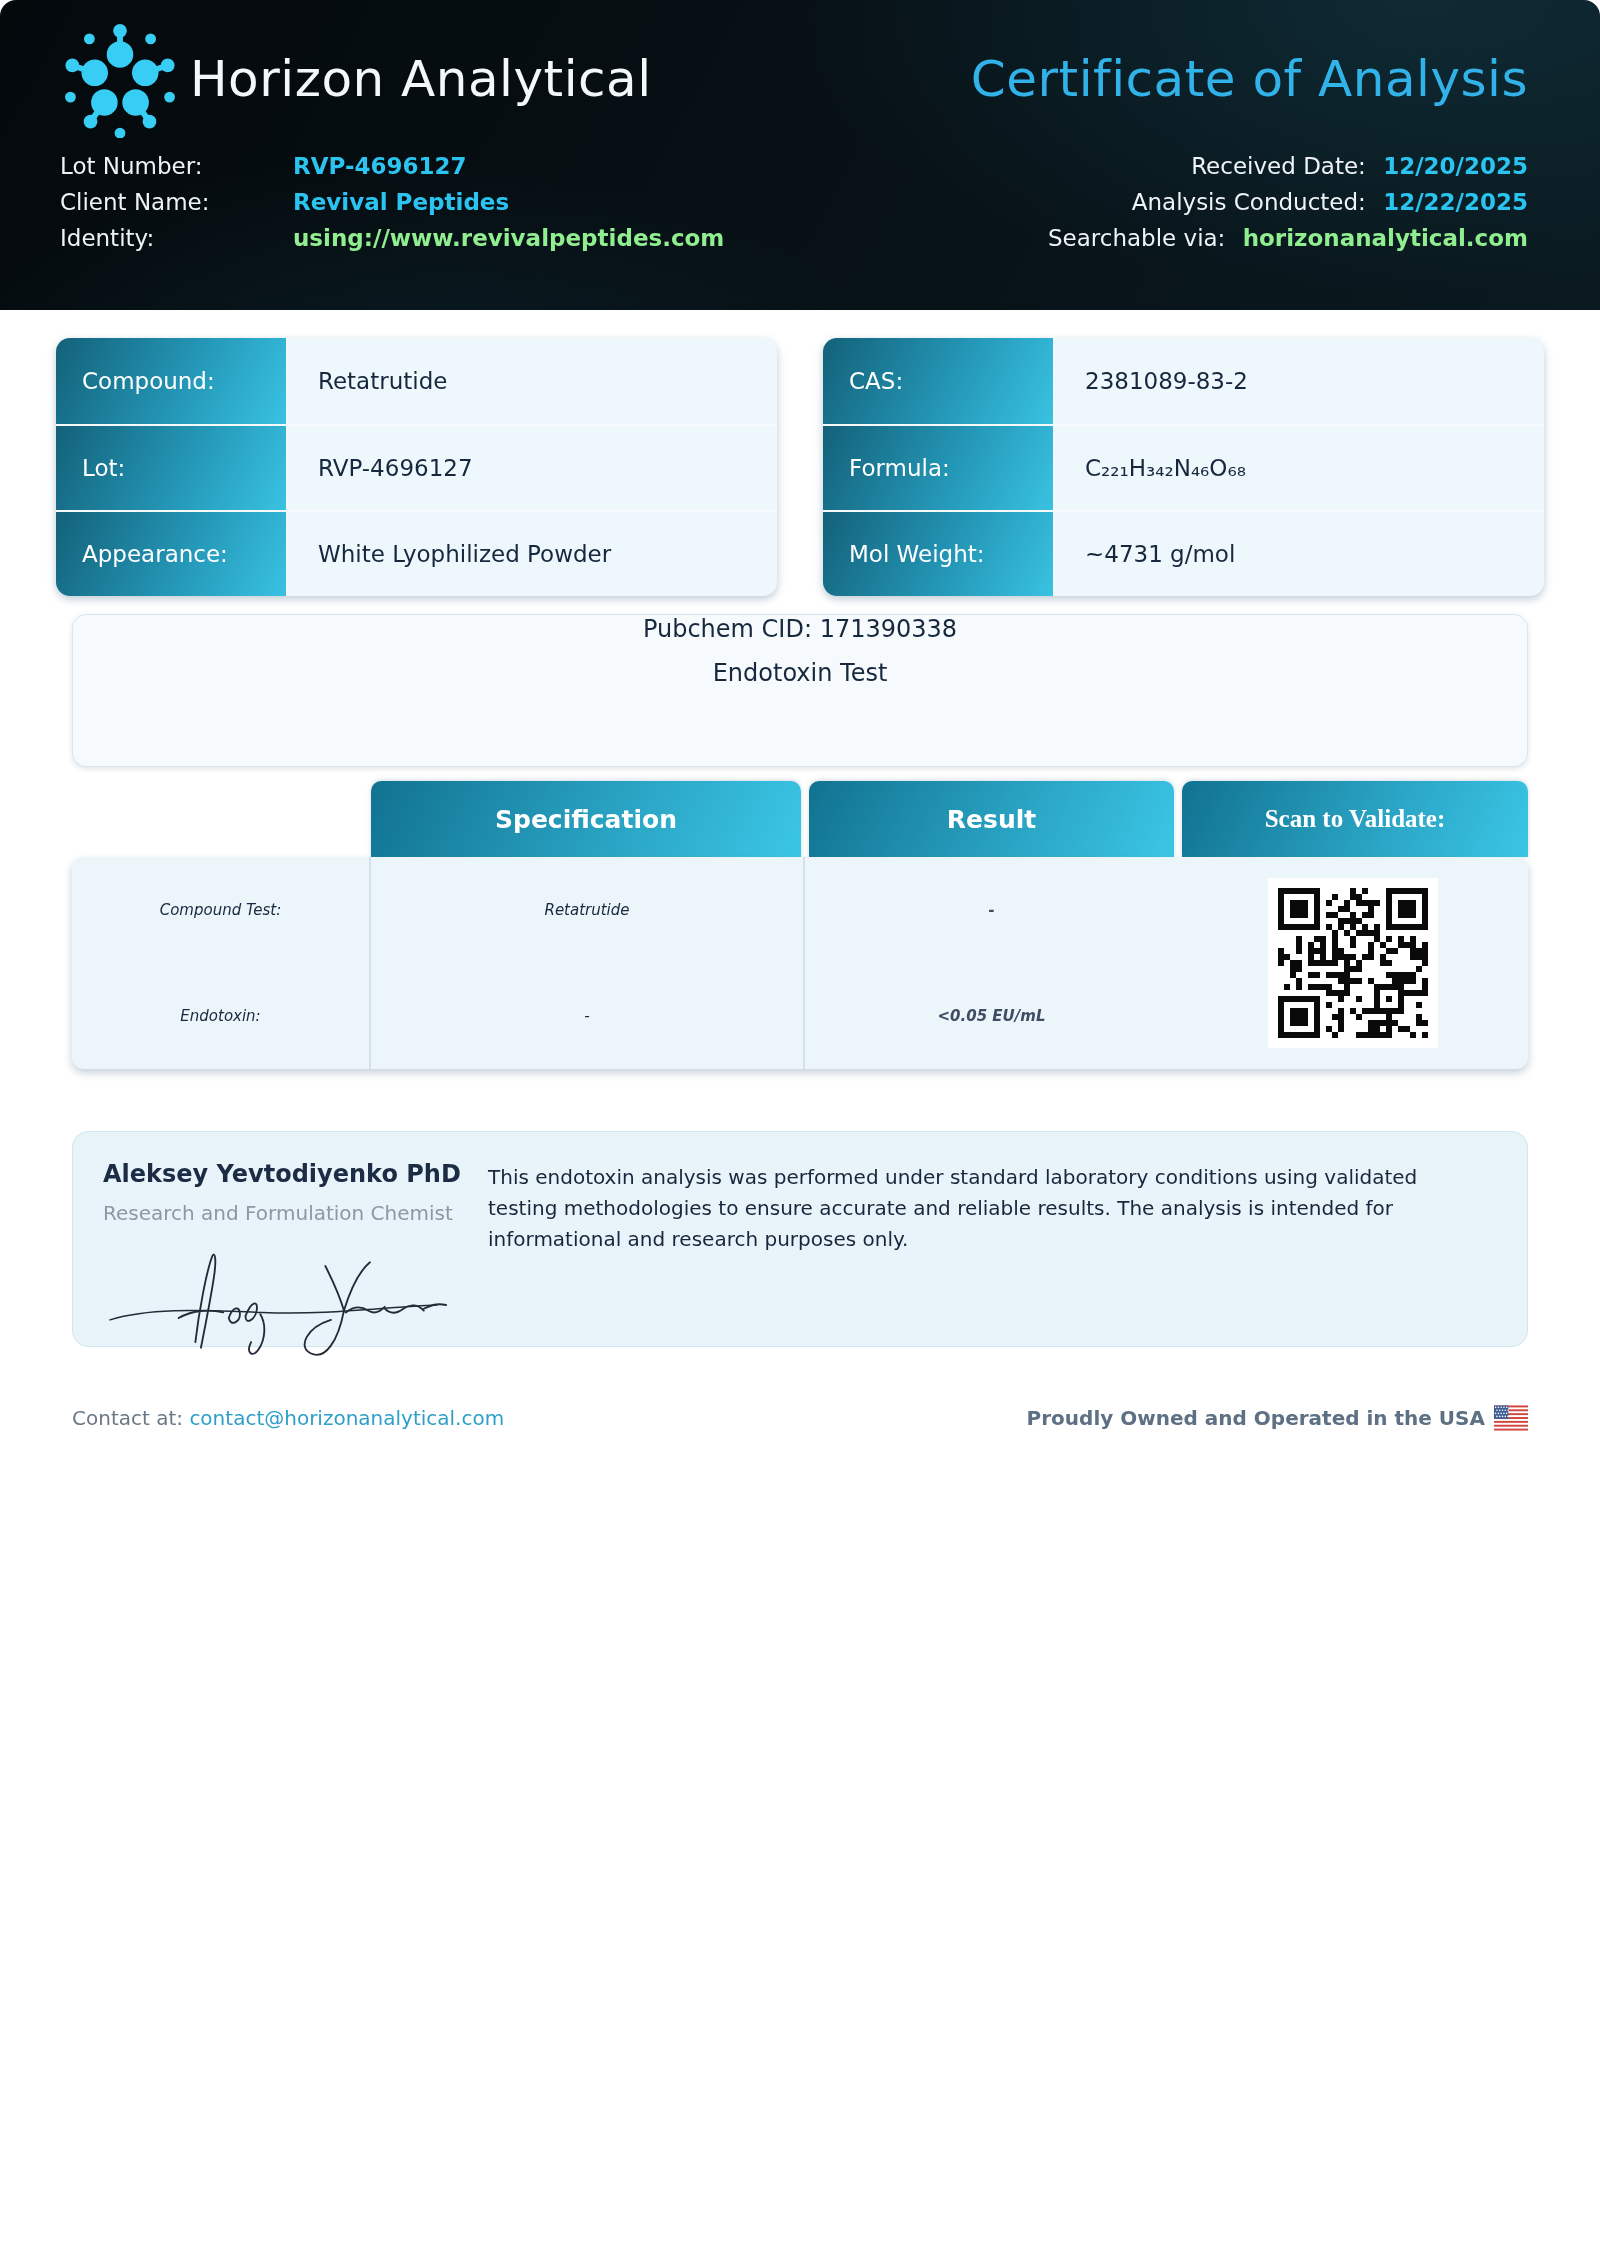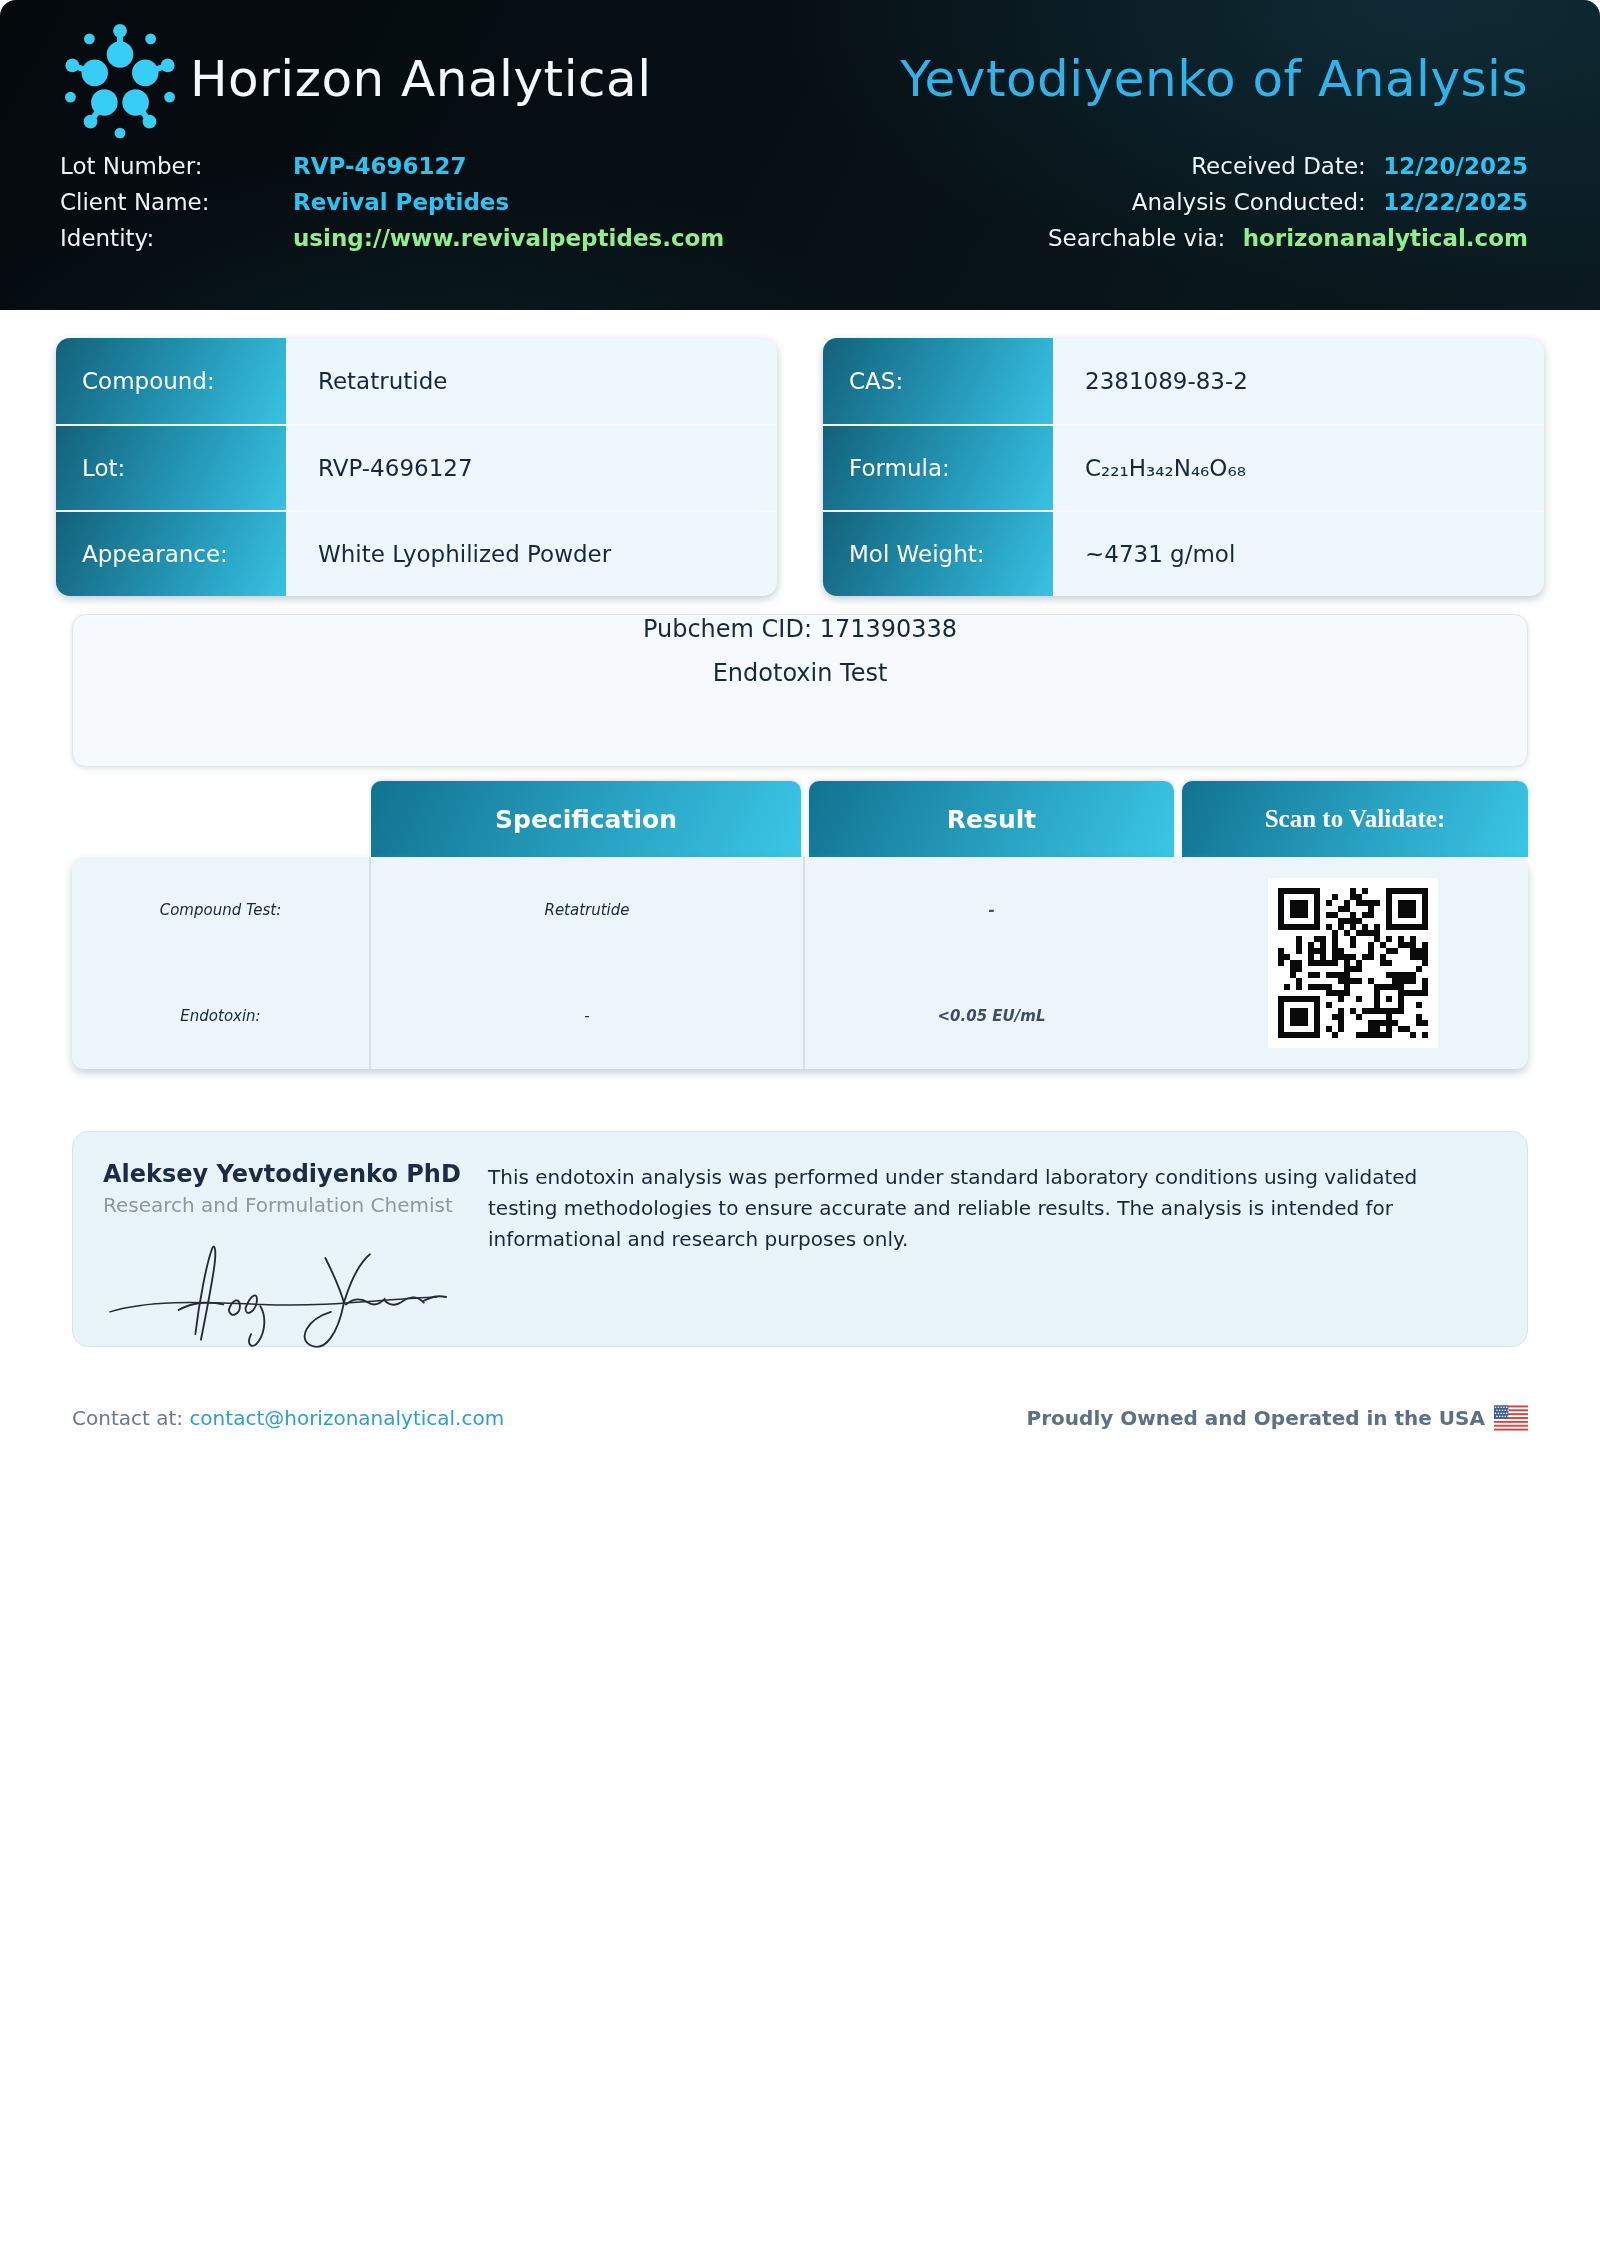--- a/index.html
+++ b/index.html
@@ -74,21 +74,21 @@
   .qr-cell { grid-row:1 / span 2; grid-column:4; display:flex; align-items:center; justify-content:center; }
   .qr-box { width:170px; height:170px; background:#ffffff; display:flex; align-items:center; justify-content:center; }
 
   
   .sig-card {
     margin:62px 72px 0; height:216px; border-radius:16px; background:#e9f3fa;
     border:1px solid #d3e5f0; padding:28px 40px 0 30px; display:flex;
   }
   .sig-left { width:385px; }
   .sig-name { font-size:24px; font-weight:bold; color:#1c2c45; }
-  .sig-title { font-size:20px; color:#8b98a6; margin-top:5px; }
+  .sig-title { font-size:20px; color:#8b98a6; margin-top:13px; }
   .sig-svg { margin-top:2px; }
   .sig-right { width:960px; font-size:20px; line-height:1.55; color:#17273c; padding-top:2px; }
 
   
   .footer { margin:58px 72px 0; display:flex; justify-content:space-between; align-items:center; font-size:20px; }
   .contact-label { color:#6b7885; }
   .email { color:#2d9fc8; text-decoration:none; }
   .own { color:#5d7084; font-weight:bold; display:flex; align-items:center; gap:9px; }
   .flag { width:34px; height:26px; display:block; }
 </style>
@@ -117,21 +117,21 @@
             <circle cx="75.87020181189676" cy="83.84345884812359" r="13.5" fill="#38cdf4"></circle>
             <circle cx="89.97704786691612" cy="103.25986671312234" r="7" fill="#38cdf4"></circle>
             <circle cx="91.15261837150108" cy="19.122099298127786" r="5.5" fill="#38cdf4"></circle>
             <circle cx="28.84738162849893" cy="19.122099298127786" r="5.5" fill="#38cdf4"></circle>
             <circle cx="9.594004636356864" cy="78.37790070187222" r="5.5" fill="#38cdf4"></circle>
             <circle cx="59.99999999999999" cy="115" r="5.5" fill="#38cdf4"></circle>
             <circle cx="110.40599536364314" cy="78.37790070187222" r="5.5" fill="#38cdf4"></circle>
           </svg>
         <div class="brand-name">Horizon Analytical</div>
       </div>
-      <div class="doc-title">Yevtodiyenko of Analysis</div>
+      <div class="doc-title">Certificate of Analysis</div>
     </div>
     <div class="band-fields">
       <div class="bf-left">
         <div class="bf-row">
           <span class="bf-label">Lot Number:</span>
           <span class="v-cyan">RVP-4696127</span>
         </div>
         <div class="bf-row">
           <span class="bf-label">Client Name:</span>
           <span class="v-cyan">Revival Peptides</span>

